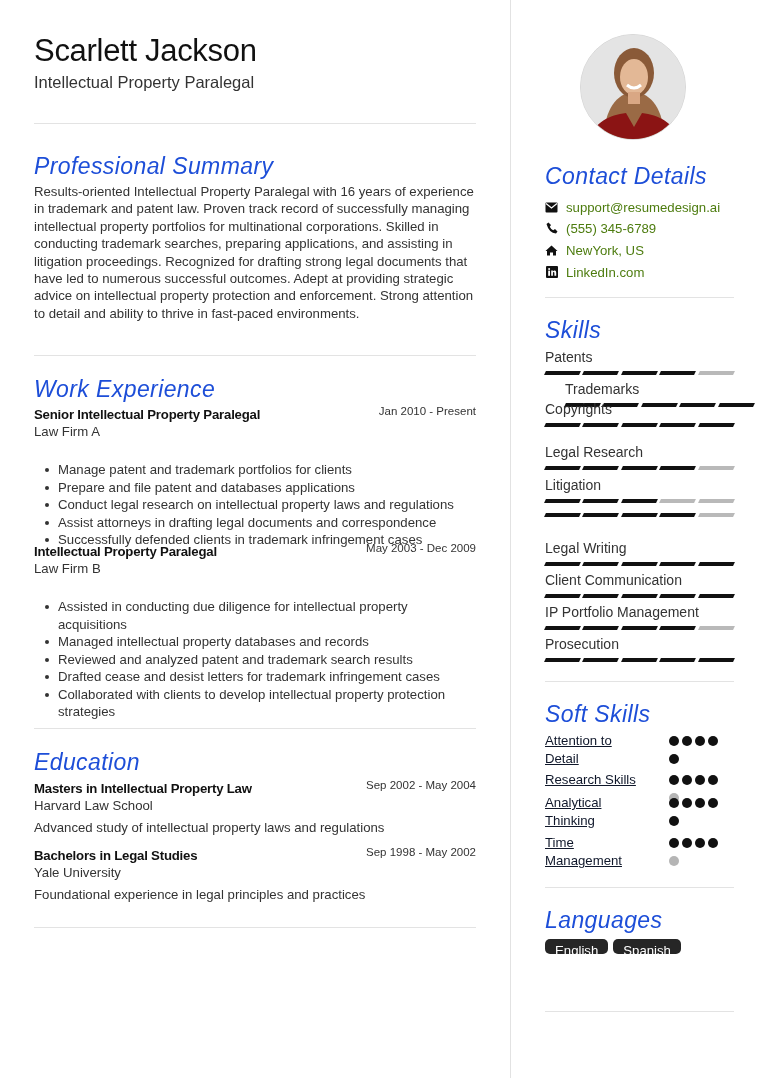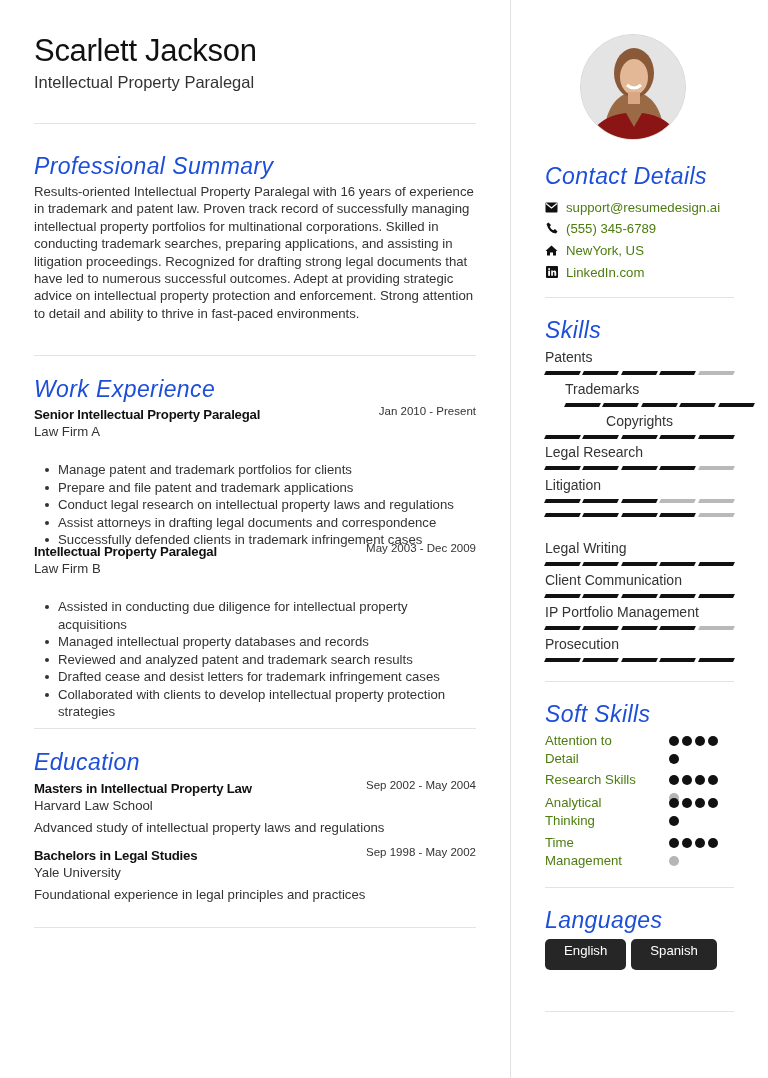--- a/index.html
+++ b/index.html
@@ -39,27 +39,27 @@
   .contact-row .ic { width: 13px; height: 13px; margin-right: 8px; display: inline-flex; align-items: center; justify-content: center; }
   .contact-row .ct { font-size: 13.2px; color: #4d7c0f; }
 
   .skill { position: absolute; left: 0; width: 189px; }
   .skill-label { font-size: 14px; color: #333; height: 18px; line-height: 18px; white-space: nowrap; }
   .bars { display: flex; gap: 3px; margin-top: 5px; }
   .bar { width: 35.4px; height: 4px; transform: skewX(-25deg); background: #111; }
   .bar.off { background: #b9b9b9; }
 
   .soft { position: absolute; left: 0; width: 189px; }
-  .soft-label { position: absolute; left: 0; top: 0; width: 115px; font-size: 13.2px; line-height: 18px; color: #4d7c0f; }
+  .soft-label { position: absolute; left: 0; top: 0; width: 115px; font-size: 13.2px; line-height: 18px; color: #0f172a; text-decoration: underline; }
   .dots { position: absolute; left: 124px; top: 4px; width: 56px; display: flex; flex-wrap: wrap; column-gap: 3px; row-gap: 8px; }
   .dot { width: 10px; height: 10px; border-radius: 50%; background: #111; }
   .dot.off { background: #b5b5b5; }
 
   .langs { position: absolute; left: 0; top: 939px; display: flex; gap: 5px; }
-  .lang { background: #262626; color: #fff; font-size: 13.2px; border-radius: 5px; padding: 3px 19px; height: 31px; line-height: 17px; }
+  .lang { background: #262626; color: #fff; font-size: 13.2px; border-radius: 5px; padding: 3px 10px; height: 15px; line-height: 17px; }
 </style>
 </head>
 <body>
 
 <div class="page">
 
   <div class="left">
     <div class="name">Scarlett Jackson</div>
     <div class="title">Intellectual Property Paralegal</div>
     <div class="hr" style="top:123px"></div>
@@ -71,21 +71,21 @@
     <div class="h2" style="top:376px">Work Experience</div>
 
     <div class="job" style="top:405px">
       <div class="job-head">
         <span class="job-title">Senior Intellectual Property Paralegal</span>
         <span class="job-date">Jan 2010 - Present</span>
       </div>
       <div class="job-org">Law Firm A</div>
       <ul class="bullets">
         <li>Manage patent and trademark portfolios for clients</li>
-        <li>Prepare and file patent and trademark applications</li>
+        <li>Prepare and file patent and databases applications</li>
         <li>Conduct legal research on intellectual property laws and regulations</li>
         <li>Assist attorneys in drafting legal documents and correspondence</li>
         <li>Successfully defended clients in trademark infringement cases</li>
       </ul>
     </div>
 
     <div class="job" style="top:542px">
       <div class="job-head">
         <span class="job-title">Intellectual Property Paralegal</span>
         <span class="job-date">May 2003 - Dec 2009</span>
@@ -193,21 +193,21 @@
         <div class="skill" style="top: 380px; margin-left: 20px;">
           <div class="skill-label">Trademarks</div>
           <div class="bars">
             <div class="bar"></div>
             <div class="bar"></div>
             <div class="bar"></div>
             <div class="bar"></div>
             <div class="bar"></div>
           </div>
         </div>
-        <div class="skill" style="top: 412px; text-align: center;">
+        <div class="skill" style="top: 400px;">
           <div class="skill-label">Copyrights</div>
           <div class="bars">
             <div class="bar"></div>
             <div class="bar"></div>
             <div class="bar"></div>
             <div class="bar"></div>
             <div class="bar"></div>
           </div>
         </div>
         <div class="skill" style="top: 443px;">

